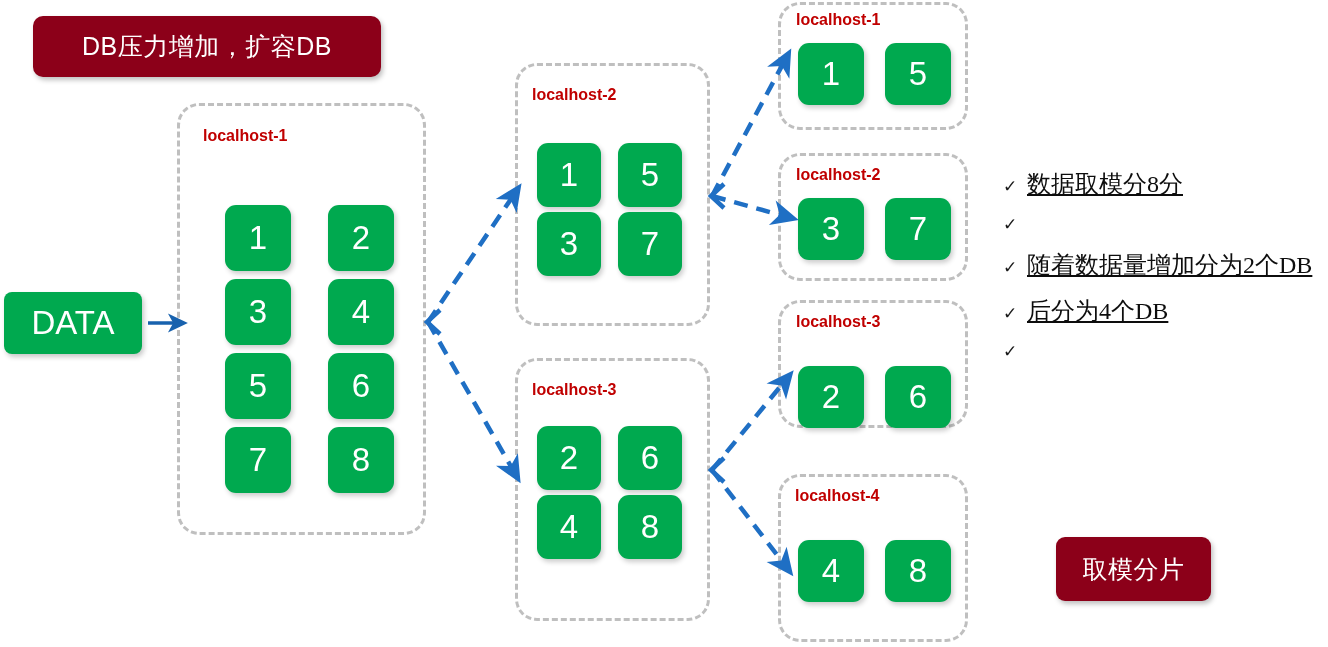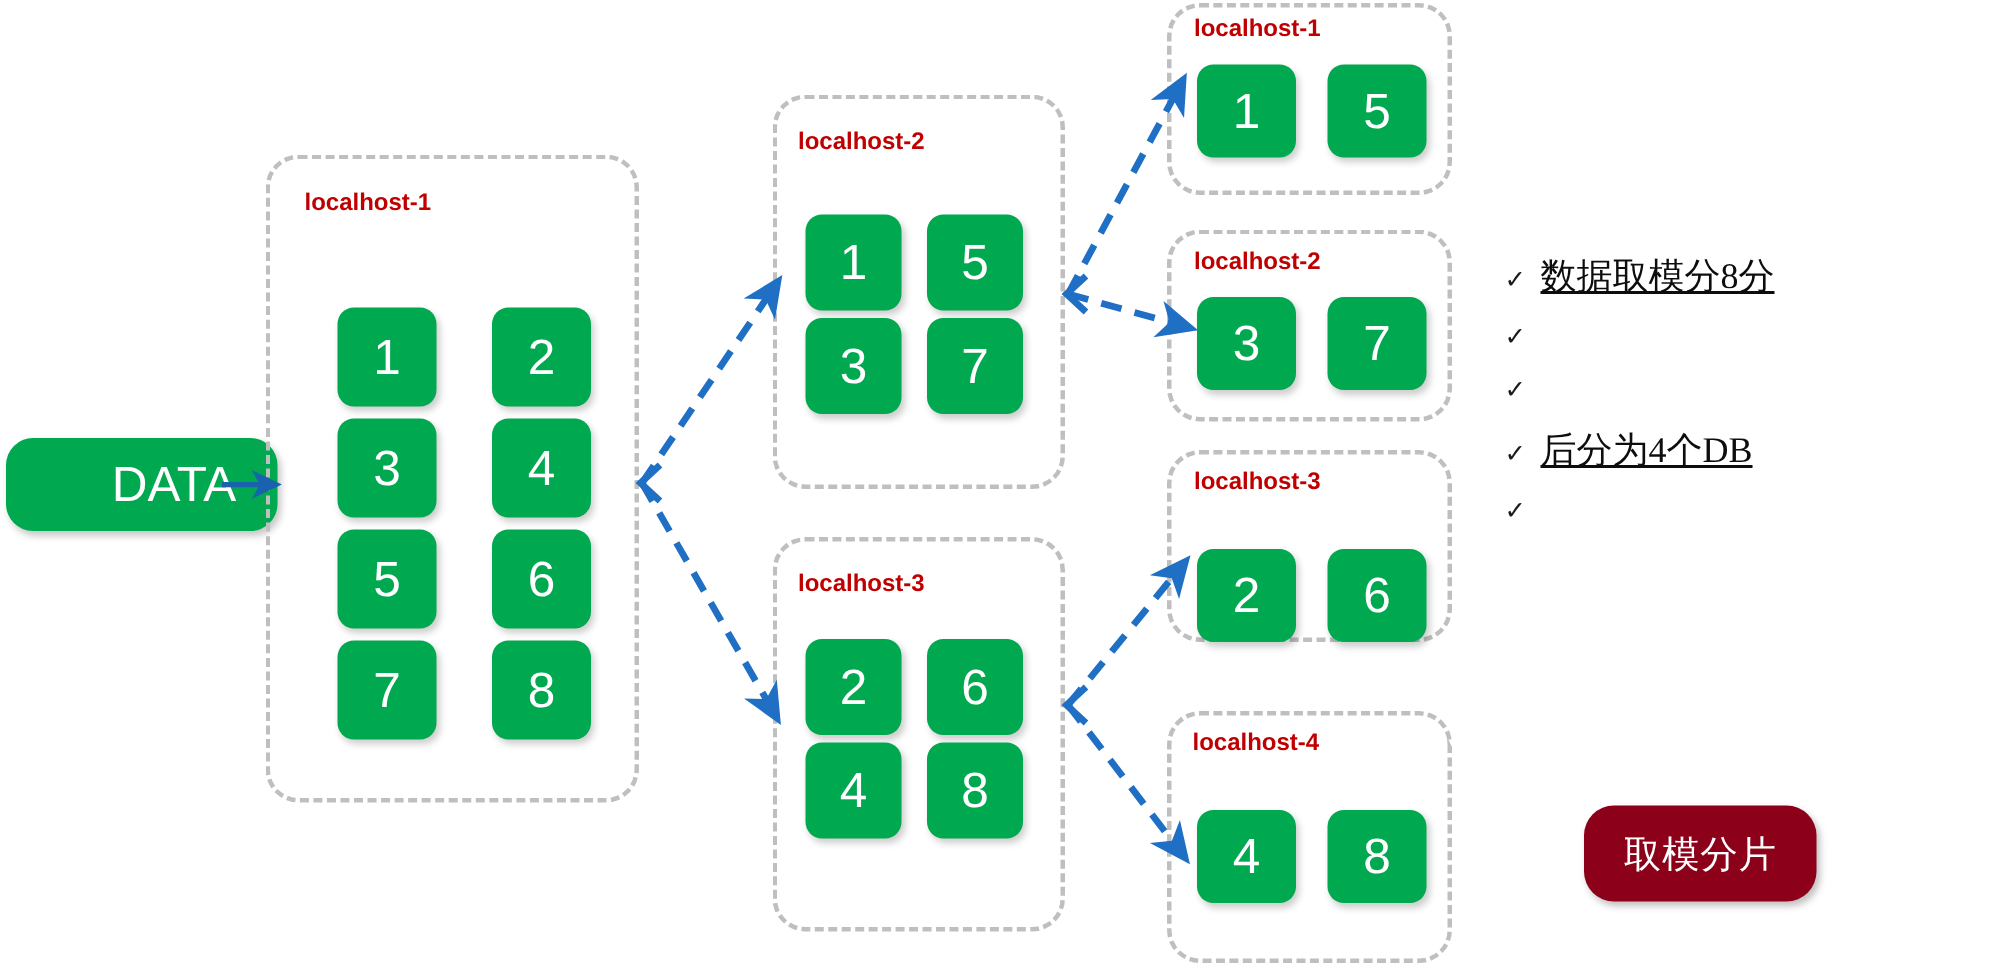--- a/index.html
+++ b/index.html
@@ -36,39 +36,38 @@
     width: 348px;
     height: 61px;
     font-size: 25px;
   }
   #modulo-badge {
     left: 1056px;
     top: 537px;
     width: 155px;
     height: 64px;
     font-size: 25px;
-    border-radius: 20px;
+    border-radius: 9px;
   }
 
   
   #data-box {
     position: absolute;
     left: 4px;
     top: 292px;
     width: 138px;
     height: 62px;
     background: #00A94F;
     color: #ffffff;
-    border-radius: 18px;
+    border-radius: 8px;
     display: flex;
     align-items: center;
     justify-content: center;
     font-size: 33px;
     box-shadow: 2px 3px 5px rgba(0,0,0,0.22);
-    padding-left: 43px;
   }
 
   
   .host-box {
     position: absolute;
     border: 3px dashed #BFBFBF;
     border-radius: 22px;
     box-sizing: border-box;
   }
   .host-label {
@@ -126,20 +125,21 @@
     width: 1328px;
     height: 647px;
     pointer-events: none;
   }
 </style>
 </head>
 <body>
 
 <div id="canvas">
 
+  <div id="title-banner" class="red-banner">DB压力增加，扩容DB</div>
 
   <div id="data-box">DATA</div>
 
   <div class="host-box" style="left:177px; top:103px; width:249px; height:432px;"></div>
   <div class="host-label" style="left:203px; top:127px;">localhost-1</div>
 
   <div class="tile" style="left:225px; top:205px; width:66px; height:66px;">1</div>
   <div class="tile" style="left:328px; top:205px; width:66px; height:66px;">2</div>
   <div class="tile" style="left:225px; top:279px; width:66px; height:66px;">3</div>
   <div class="tile" style="left:328px; top:279px; width:66px; height:66px;">4</div>
@@ -213,20 +213,21 @@
   <div id="bullets">
     <div class="bullet-row">
       <span class="bullet-check">✓</span>
       <span class="bullet-text">数据取模分8分</span>
     </div>
     <div class="bullet-row">
       <span class="bullet-check">✓</span>
     </div>
     <div class="bullet-row">
       <span class="bullet-check">✓</span>
+      <span class="bullet-text">随着数据量增加分为2个DB</span>
     </div>
     <div class="bullet-row">
       <span class="bullet-check">✓</span>
       <span class="bullet-text">后分为4个DB</span>
     </div>
     <div class="bullet-row">
       <span class="bullet-check">✓</span>
     </div>
   </div>
 

